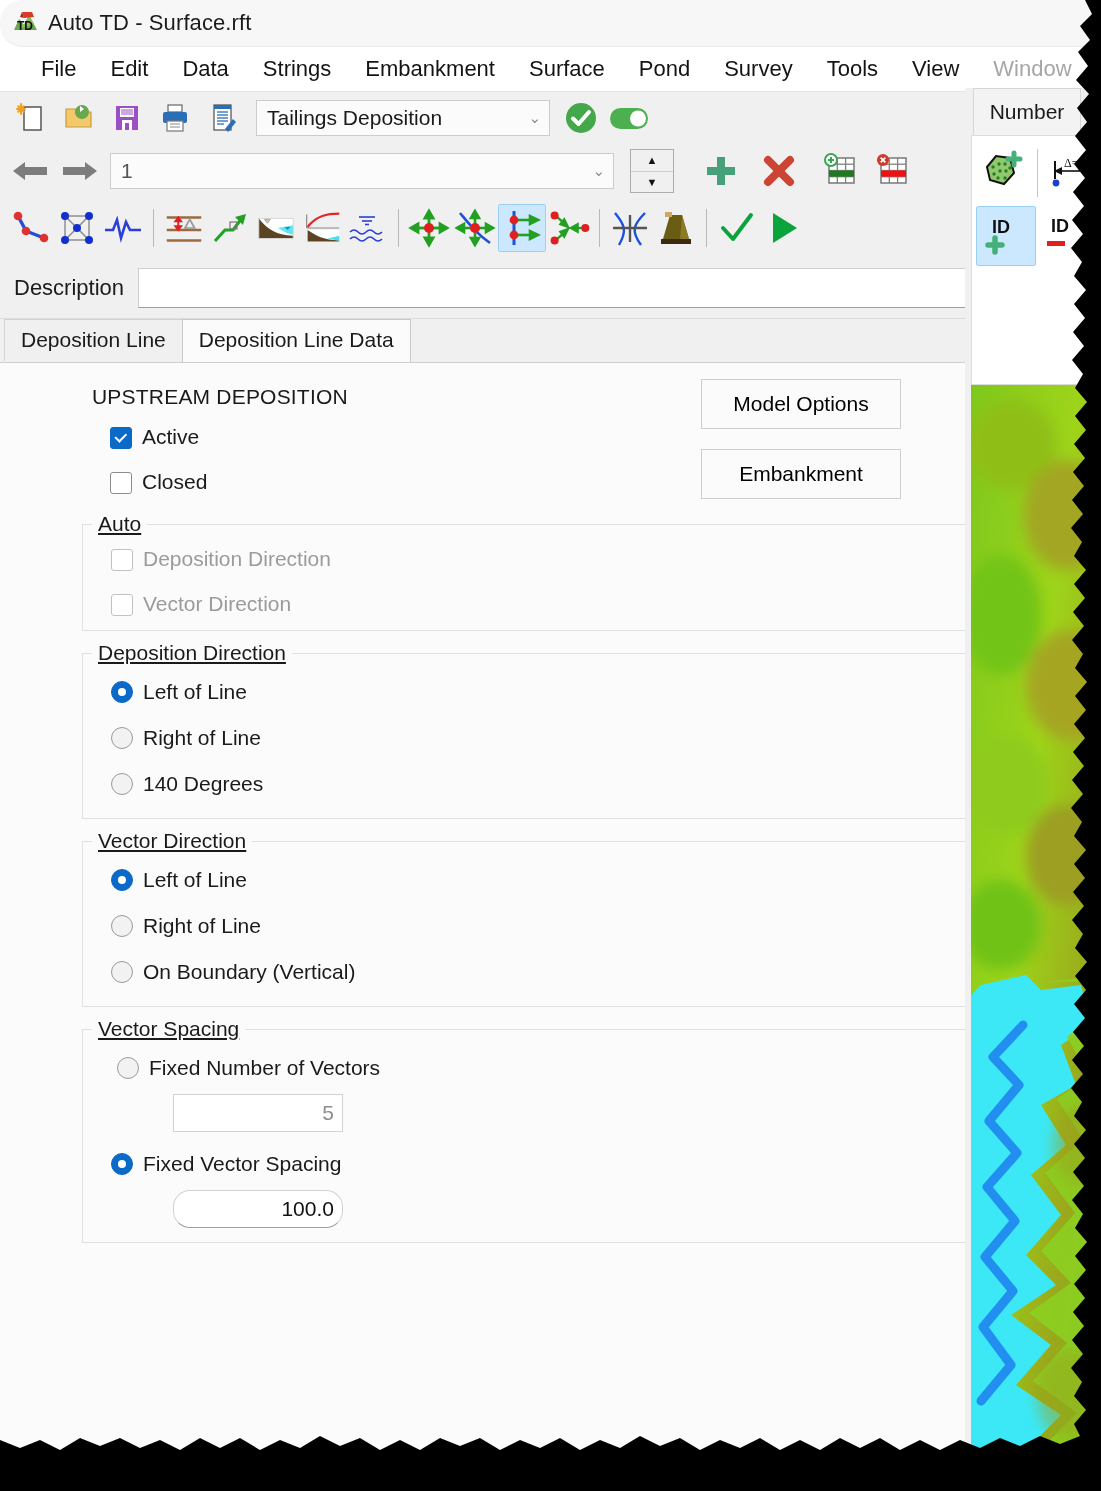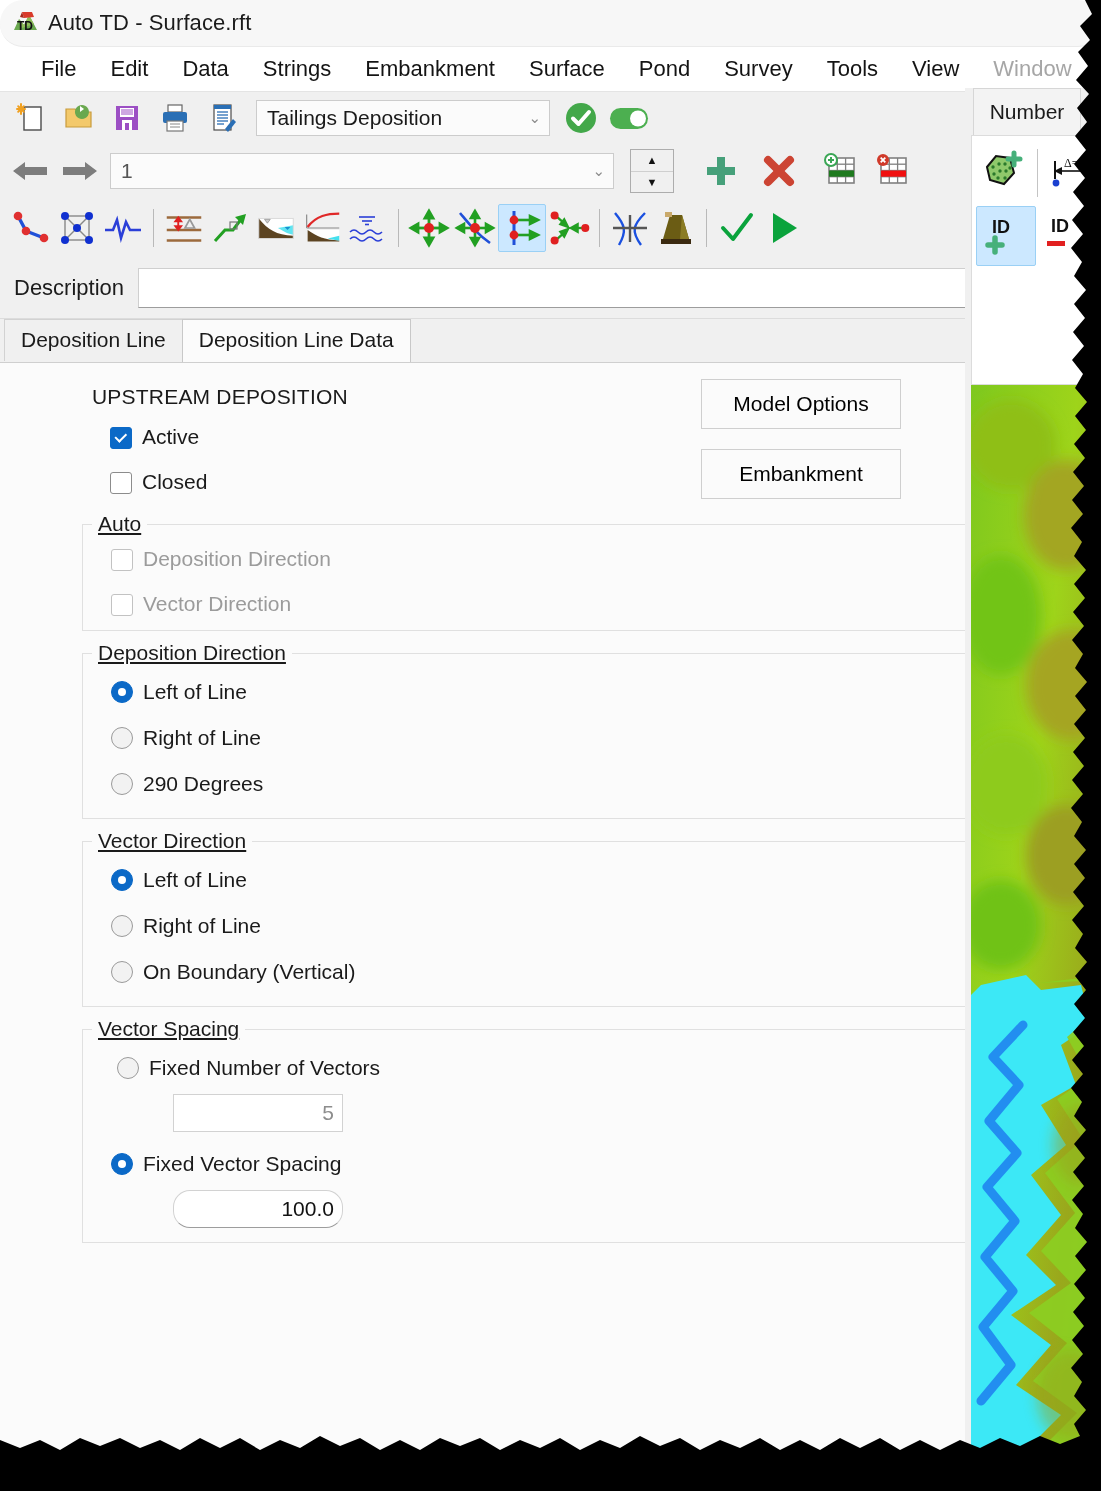--- a/index.html
+++ b/index.html
@@ -614,21 +614,21 @@
       <div class="radiorow">
         <div class="radio on"></div>
         <div class="radiolabel">Left of Line</div>
       </div>
       <div class="radiorow">
         <div class="radio"></div>
         <div class="radiolabel">Right of Line</div>
       </div>
       <div class="radiorow">
         <div class="radio"></div>
-        <div class="radiolabel">290 Degrees</div>
+        <div class="radiolabel">140 Degrees</div>
       </div>
     </div>
 
     <div class="group">
       <div class="group-title">Vector Direction</div>
       <div class="radiorow">
         <div class="radio on"></div>
         <div class="radiolabel">Left of Line</div>
       </div>
       <div class="radiorow">

